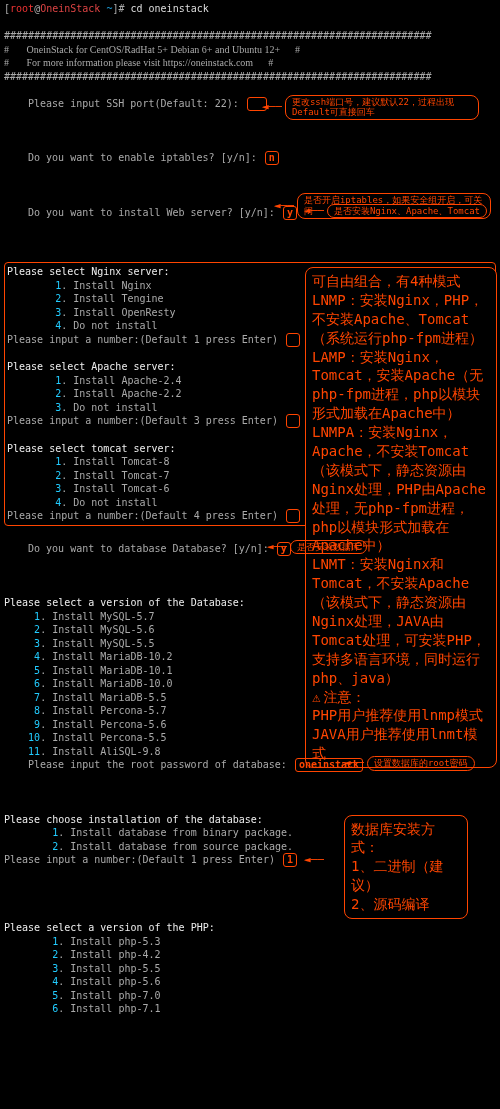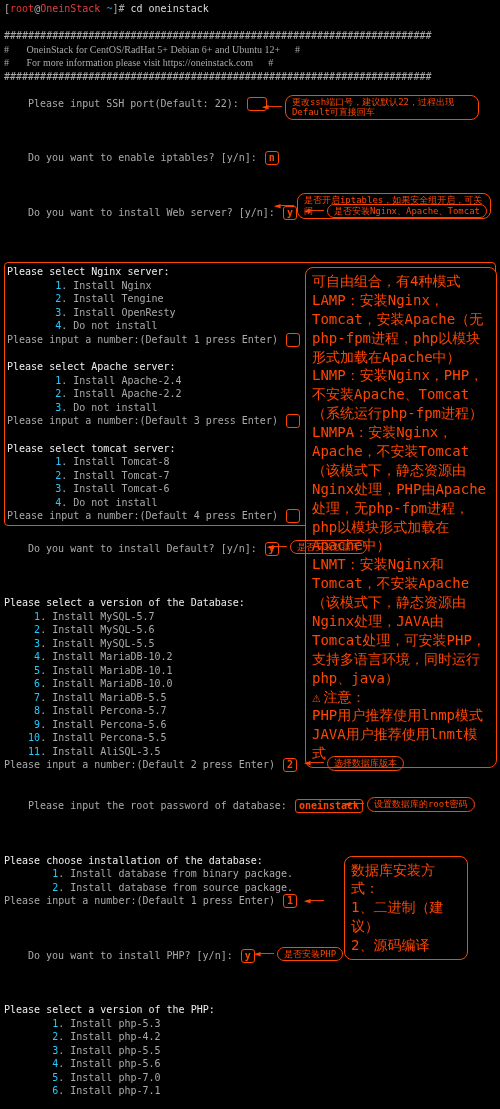--- a/index.html
+++ b/index.html
@@ -51,22 +51,22 @@
   <div class="ln"> </div>
 
   <div class="ln relrow"><span class="q">Do you want to install Web server? [y/n]: </span><span class="ans">y</span>
     <span class="arrowR" style="left:300px;top:-2px;"><span class="arrg">◄──</span><span class="bub">是否安装Nginx、Apache、Tomcat</span></span>
   </div>
   <div class="ln"> </div>
 
   <div class="bigbox">
     <div class="sidebox">
       <div>可自由组合，有4种模式</div>
+      <div>LNMP：安装Nginx，PHP，不安装Apache、Tomcat（系统运行php-fpm进程）</div>
       <div>LAMP：安装Nginx，Tomcat，安装Apache（无php-fpm进程，php以模块形式加载在Apache中）</div>
-      <div>LNMP：安装Nginx，PHP，不安装Apache、Tomcat（系统运行php-fpm进程）</div>
       <div>LNMPA：安装Nginx，Apache，不安装Tomcat（该模式下，静态资源由Nginx处理，PHP由Apache处理，无php-fpm进程，php以模块形式加载在Apache中）</div>
       <div>LNMT：安装Nginx和Tomcat，不安装Apache（该模式下，静态资源由Nginx处理，JAVA由Tomcat处理，可安装PHP，支持多语言环境，同时运行php、java）</div>
       <div class="warn">注意：</div>
       <div>  PHP用户推荐使用lnmp模式</div>
       <div>  JAVA用户推荐使用lnmt模式</div>
     </div>
 
     <div class="ln white">Please select Nginx server:</div>
     <div class="ln">        <span class="cyan">1</span>. <span>Install Nginx</span></div>
     <div class="ln">        <span class="cyan">2</span>. <span>Install Tengine</span></div>
@@ -84,63 +84,57 @@
 
     <div class="ln white">Please select tomcat server:</div>
     <div class="ln">        <span class="cyan">1</span>. <span>Install Tomcat-8</span></div>
     <div class="ln">        <span class="cyan">2</span>. <span>Install Tomcat-7</span></div>
     <div class="ln">        <span class="cyan">3</span>. <span>Install Tomcat-6</span></div>
     <div class="ln">        <span class="cyan">4</span>. <span>Do not install</span></div>
     <div class="ln"><span>Please input a number:(Default 4 press Enter) </span><span class="ans">&nbsp;</span></div>
   </div>
   <div class="ln"> </div>
 
-  <div class="ln relrow"><span class="q">Do you want to install Default? [y/n]: </span><span class="ans">y</span>
+  <div class="ln relrow"><span class="q">Do you want to database Database? [y/n]: </span><span class="ans">y</span>
     <span class="arrowR" style="left:263px;top:-2px;"><span class="arrg">◄──</span><span class="bub">是否安装数据库</span></span>
   </div>
   <div class="ln"> </div>
 
   <div class="ln white">Please select a version of the Database:</div>
   <div class="ln">     <span class="cyan">1</span>. <span>Install MySQL-5.7</span></div>
   <div class="ln">     <span class="cyan">2</span>. <span>Install MySQL-5.6</span></div>
   <div class="ln">     <span class="cyan">3</span>. <span>Install MySQL-5.5</span></div>
   <div class="ln">     <span class="cyan">4</span>. <span>Install MariaDB-10.2</span></div>
   <div class="ln">     <span class="cyan">5</span>. <span>Install MariaDB-10.1</span></div>
   <div class="ln">     <span class="cyan">6</span>. <span>Install MariaDB-10.0</span></div>
   <div class="ln">     <span class="cyan">7</span>. <span>Install MariaDB-5.5</span></div>
   <div class="ln">     <span class="cyan">8</span>. <span>Install Percona-5.7</span></div>
   <div class="ln">     <span class="cyan">9</span>. <span>Install Percona-5.6</span></div>
   <div class="ln">    <span class="cyan">10</span>. <span>Install Percona-5.5</span></div>
-  <div class="ln">    <span class="cyan">11</span>. <span>Install AliSQL-3.5</span></div>
-  <div class="ln relrow"><span>Please input a number:(Default 2 press Enter) </span><span class="ans">2</span>
-    <span class="arrowR" style="left:300px;top:-2px;"><span class="arrg">◄──</span><span class="bub">选择数据库版本</span></span>
-  </div>
+  <div class="ln">    <span class="cyan">11</span>. <span>Install AliSQL-9.8</span></div>
   <div class="ln relrow"><span class="q">Please input the root password of database: </span><span class="ans">oneinstack</span>
     <span class="arrowR" style="left:340px;top:-2px;"><span class="arrg">◄──</span><span class="bub">设置数据库的root密码</span></span>
   </div>
   <div class="ln"> </div>
 
   <div class="relrow">
     <div class="sidebox sideboxS" style="left:340px;top:2px;width:110px;">
       <div>数据库安装方式：</div>
       <div>1、二进制（建议）</div>
       <div>2、源码编译</div>
     </div>
     <div class="ln white">Please choose installation of the database:</div>
     <div class="ln">        <span class="cyan">1</span>. <span>Install database from binary package.</span></div>
     <div class="ln">        <span class="cyan">2</span>. <span>Install database from source package.</span></div>
     <div class="ln relrow"><span>Please input a number:(Default 1 press Enter) </span><span class="ans">1</span>
       <span class="arrowR" style="left:300px;top:0;"><span class="arrg">◄──</span></span>
     </div>
   </div>
   <div class="ln"> </div>
 
-  <div class="ln relrow"><span class="q">Do you want to install PHP? [y/n]: </span><span class="ans">y</span>
-    <span class="arrowR" style="left:250px;top:-2px;"><span class="arrg">◄──</span><span class="bub">是否安装PHP</span></span>
-  </div>
   <div class="ln"> </div>
 
   <div class="ln white">Please select a version of the PHP:</div>
   <div class="ln">        <span class="cyan">1</span>. <span>Install php-5.3</span></div>
   <div class="ln">        <span class="cyan">2</span>. <span>Install php-4.2</span></div>
   <div class="ln">        <span class="cyan">3</span>. <span>Install php-5.5</span></div>
   <div class="ln">        <span class="cyan">4</span>. <span>Install php-5.6</span></div>
   <div class="ln">        <span class="cyan">5</span>. <span>Install php-7.0</span></div>
   <div class="ln">        <span class="cyan">6</span>. <span>Install php-7.1</span></div>
 

